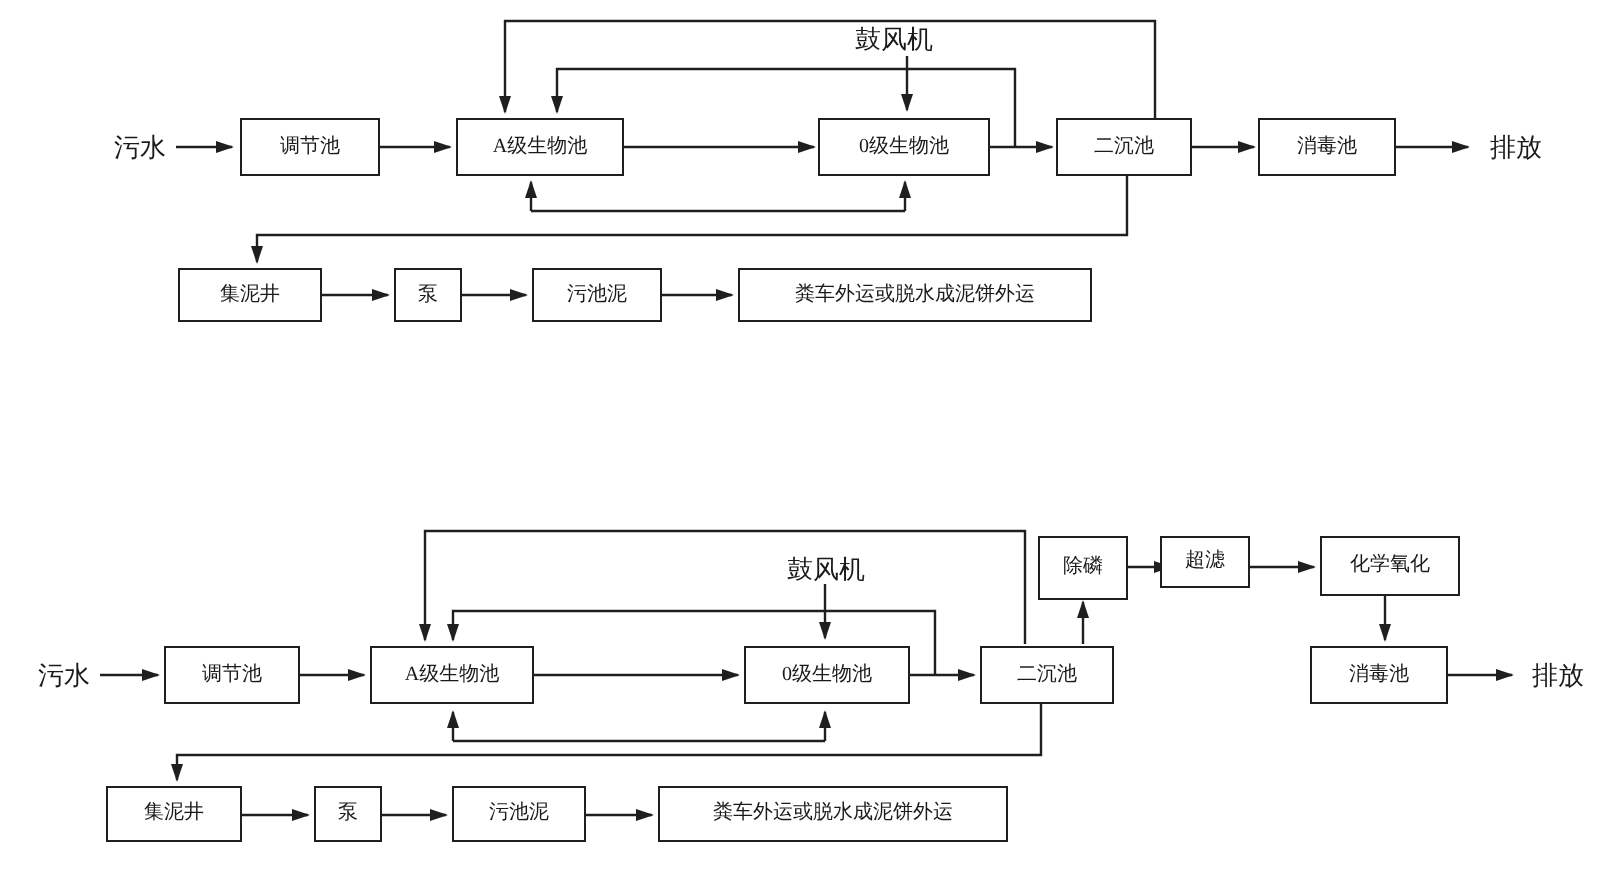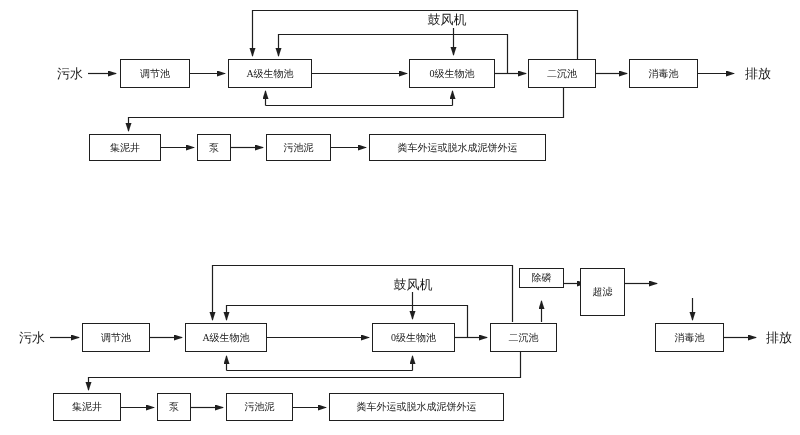--- a/index.html
+++ b/index.html
@@ -112,22 +112,23 @@
   <div class="node" style="left:266px;top:134px;width:65px;height:27px;">污池泥</div>
   <div class="node" style="left:369px;top:134px;width:177px;height:27px;">粪车外运或脱水成泥饼外运</div>
 
   <div class="lbl" style="left:14px;top:330px;width:36px;height:15px;">污水</div>
   <div class="lbl" style="left:389px;top:277px;width:48px;height:15px;">鼓风机</div>
 
   <div class="node" style="left:82px;top:323px;width:68px;height:29px;">调节池</div>
   <div class="node" style="left:185px;top:323px;width:82px;height:29px;">A级生物池</div>
   <div class="node" style="left:372px;top:323px;width:83px;height:29px;">0级生物池</div>
   <div class="node" style="left:490px;top:323px;width:67px;height:29px;">二沉池</div>
-  <div class="node" style="left:519px;top:268px;width:45px;height:20px;">除磷</div>
-  <div class="node" style="left:580px;top:268px;width:45px;height:48px;">超滤</div>
+  <div class="node" style="left:519px;top:268px;width:45px;height:32px;">除磷</div>
+  <div class="node" style="left:580px;top:268px;width:45px;height:26px;">超滤</div>
+  <div class="node" style="left:660px;top:268px;width:70px;height:30px;">化学氧化</div>
   <div class="node" style="left:655px;top:323px;width:69px;height:29px;">消毒池</div>
   <div class="lbl" style="left:761px;top:330px;width:36px;height:15px;">排放</div>
 
   <div class="node" style="left:53px;top:393px;width:68px;height:28px;">集泥井</div>
   <div class="node" style="left:157px;top:393px;width:34px;height:28px;">泵</div>
   <div class="node" style="left:226px;top:393px;width:67px;height:28px;">污池泥</div>
   <div class="node" style="left:329px;top:393px;width:175px;height:28px;">粪车外运或脱水成泥饼外运</div>
 
 </div>
 

